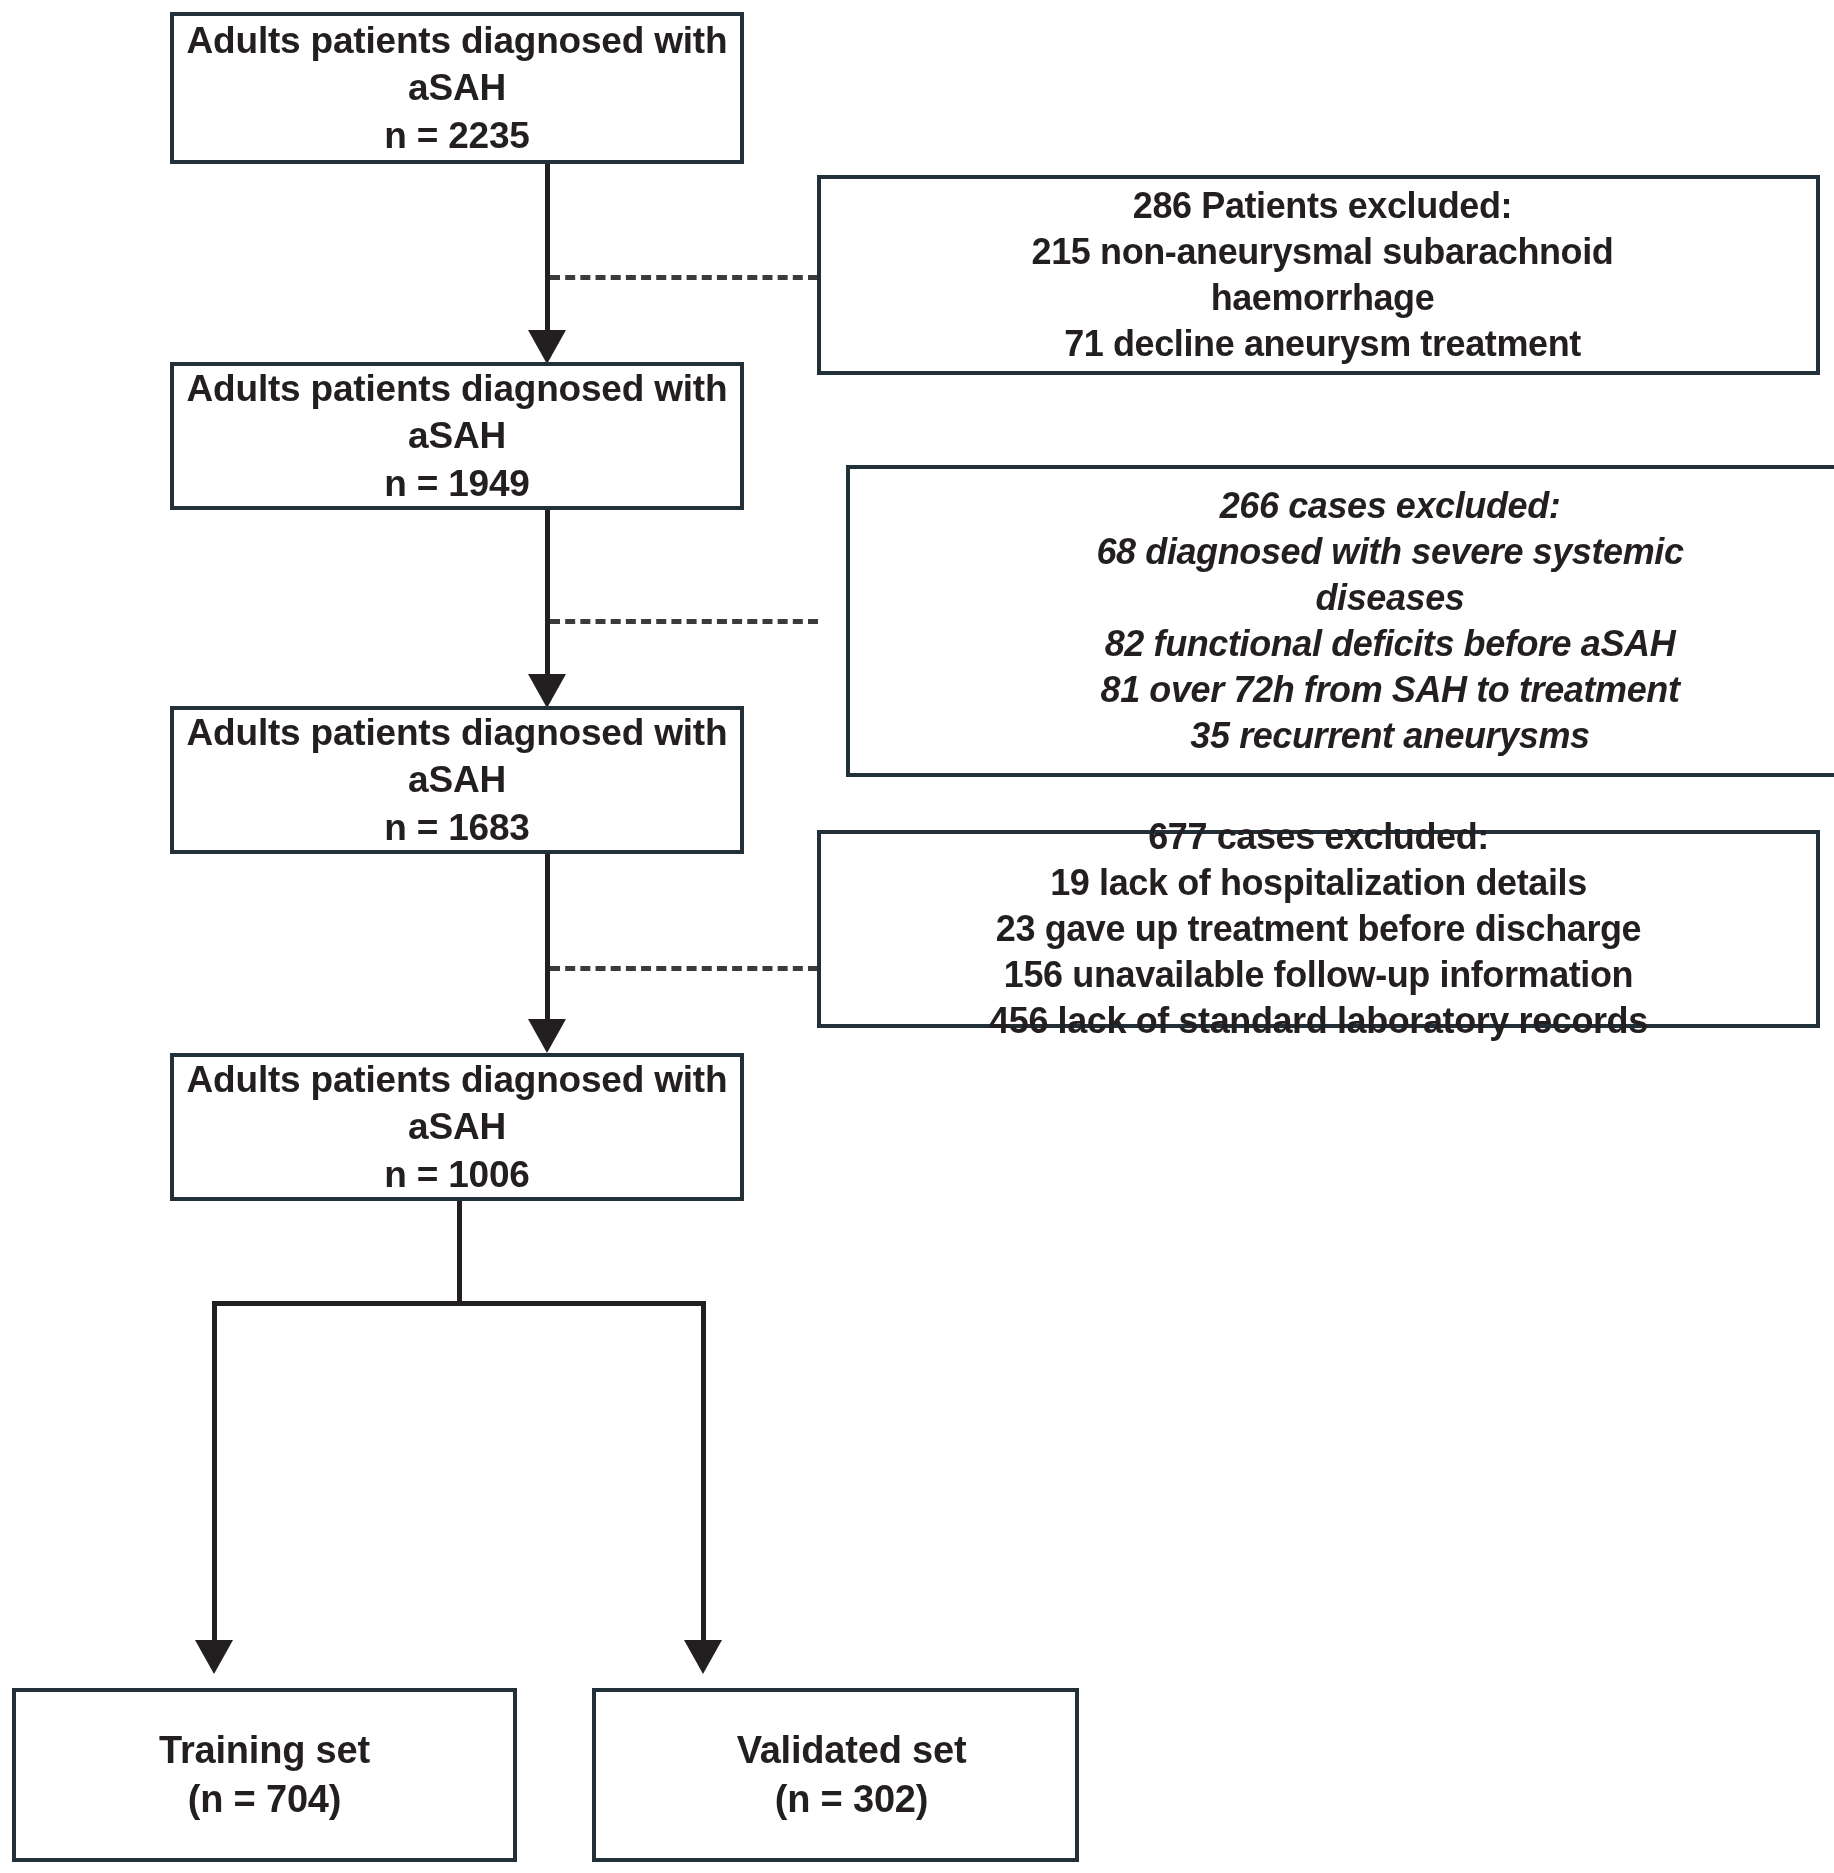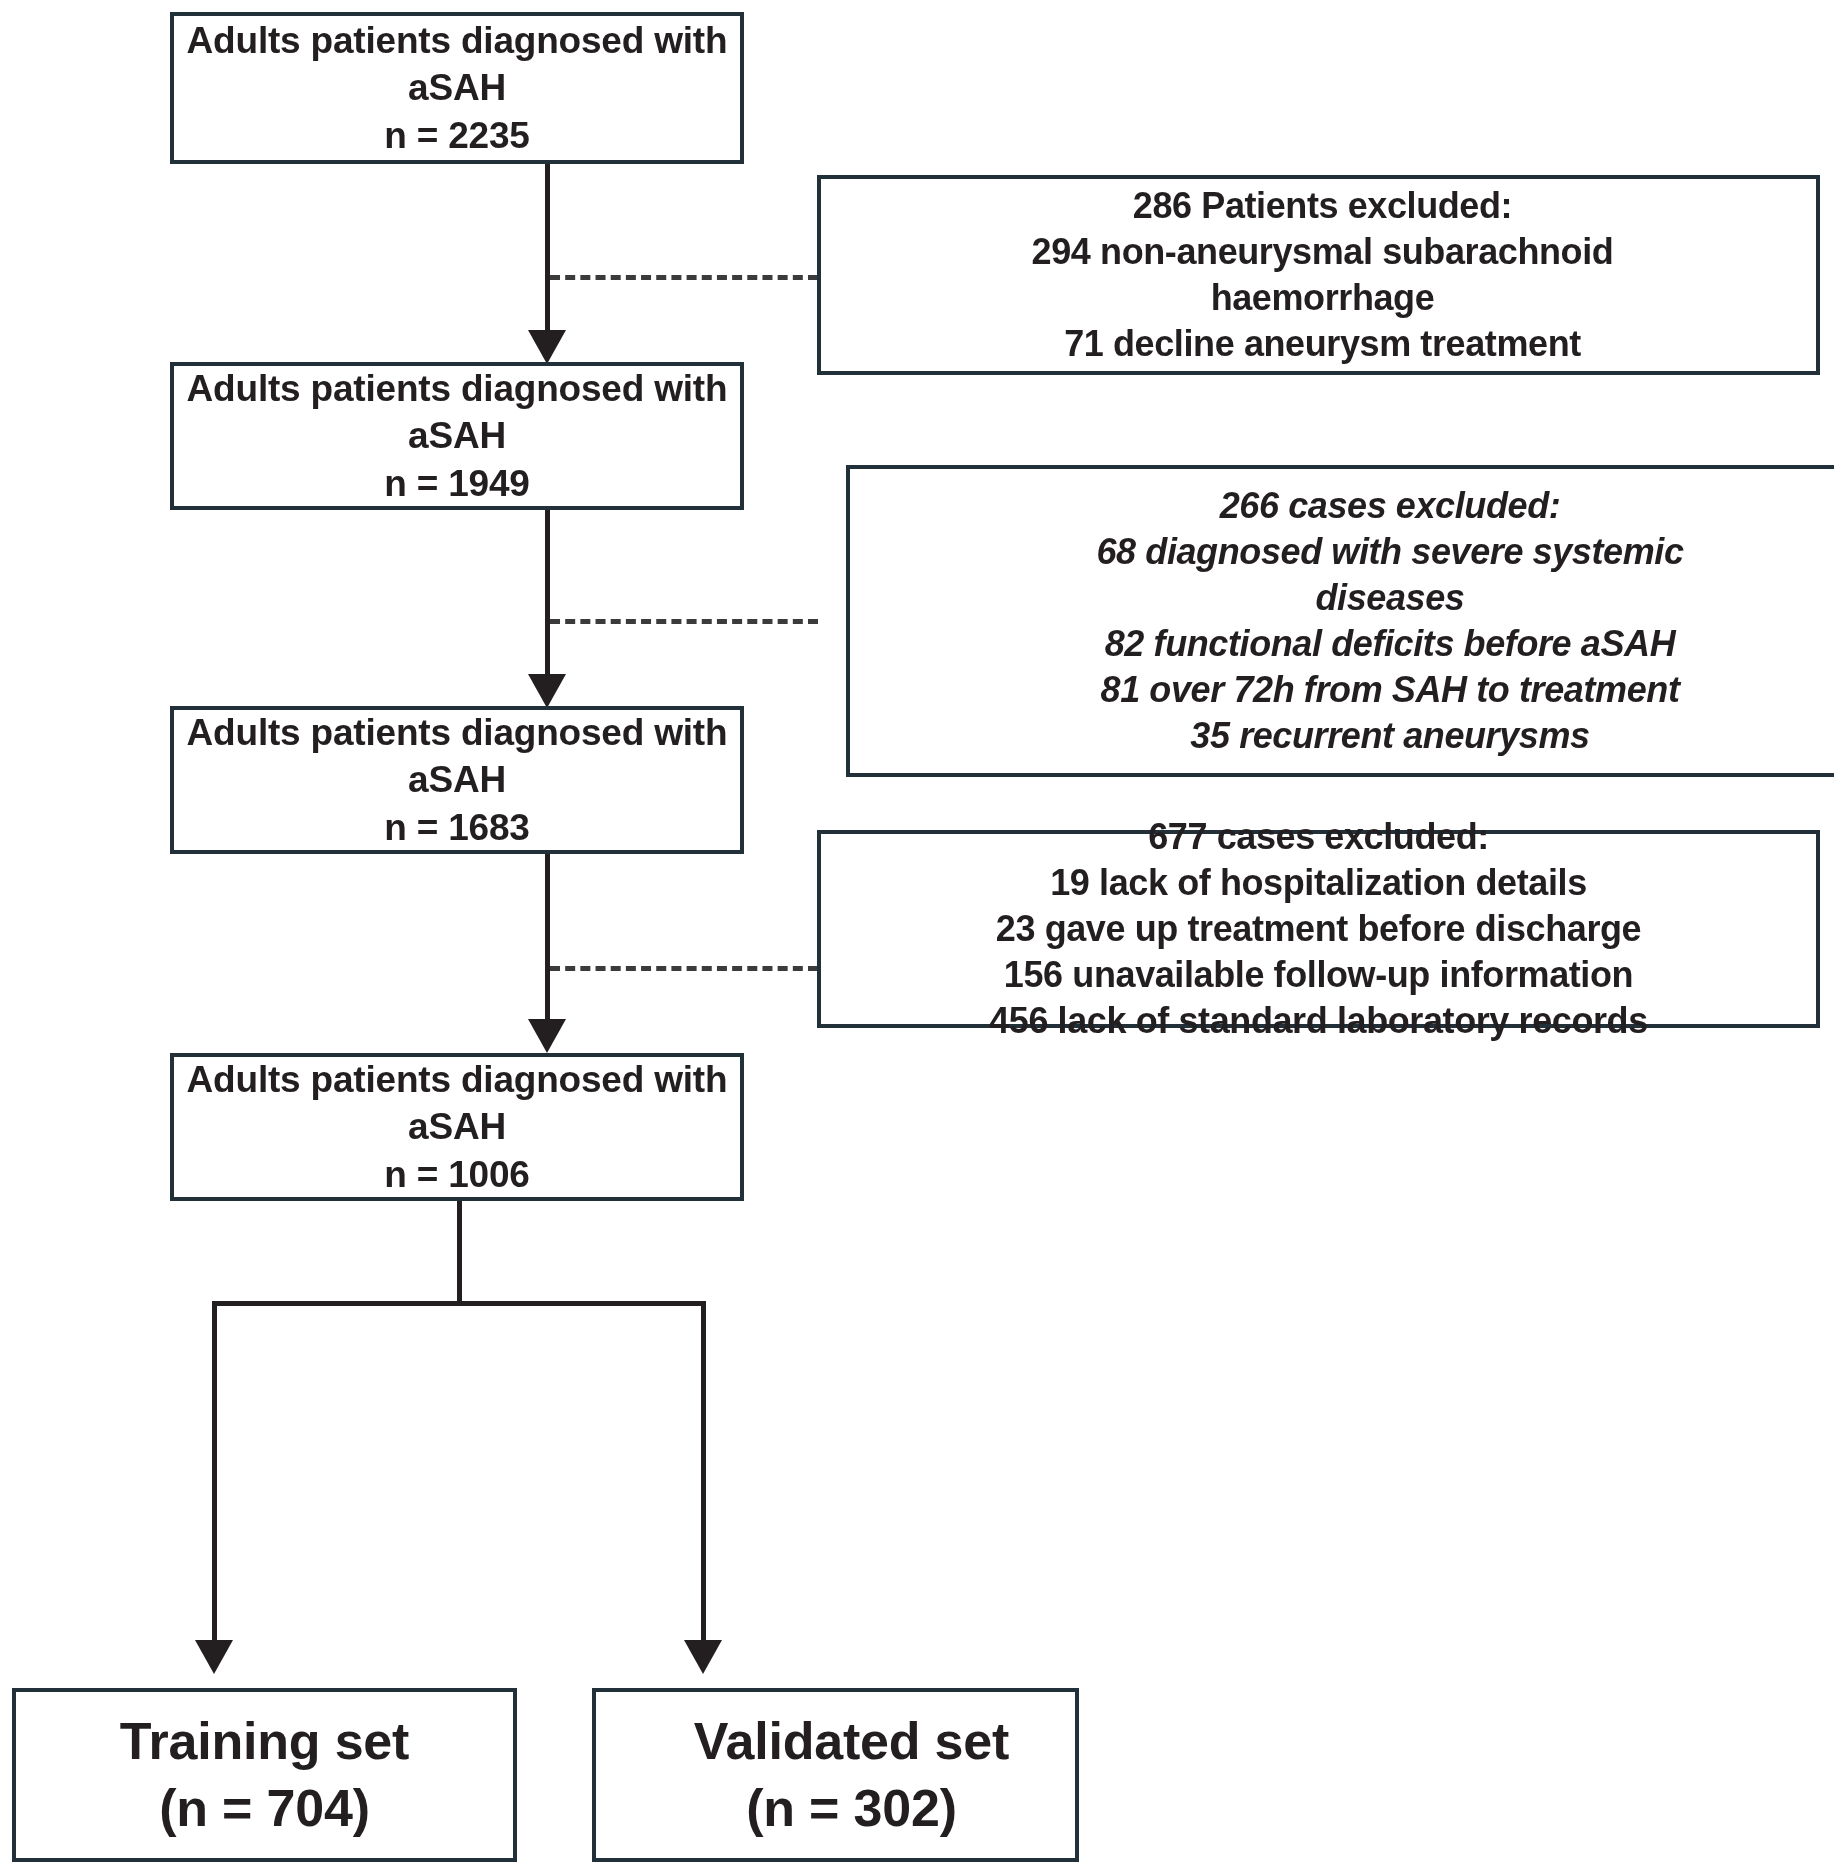--- a/index.html
+++ b/index.html
@@ -32,21 +32,21 @@
     text-align: center;
     font-weight: bold;
     color: #231f20;
     line-height: 1.28;
     z-index: 3;
   }
   .node .line { display: block; white-space: nowrap; }
 
   .main-node { font-size: 37px; letter-spacing: -0.2px; }
   .excl-node { font-size: 36px; letter-spacing: -0.4px; }
-  .set-node  { font-size: 52px; letter-spacing: -0.2px; }
+  .set-node  { font-size: 38px; letter-spacing: -0.2px; }
 
   
   .vline {
     position: absolute;
     width: 5px;
     background: #231f20;
     z-index: 1;
   }
   .hline {
     position: absolute;
@@ -94,21 +94,21 @@
   </div>
 
   <div class="node main-node" style="left:170px; top:1053px; width:574px; height:148px;">
     <span class="line">Adults patients diagnosed with</span>
     <span class="line">aSAH</span>
     <span class="line">n = 1006</span>
   </div>
 
   <div class="node excl-node" style="left:817px; top:175px; width:1003px; height:200px;padding-left:8px;">
     <span class="line">286 Patients excluded:</span>
-    <span class="line">294 non-aneurysmal subarachnoid</span>
+    <span class="line">215 non-aneurysmal subarachnoid</span>
     <span class="line">haemorrhage</span>
     <span class="line">71 decline aneurysm treatment</span>
   </div>
 
   <div class="node excl-node" style="left:846px; top:465px; width:1088px; height:312px;font-style:italic;">
     <span class="line">266 cases excluded:</span>
     <span class="line">68 diagnosed with severe systemic</span>
     <span class="line">diseases</span>
     <span class="line">82 functional deficits before aSAH</span>
     <span class="line">81 over 72h from SAH to treatment</span>

